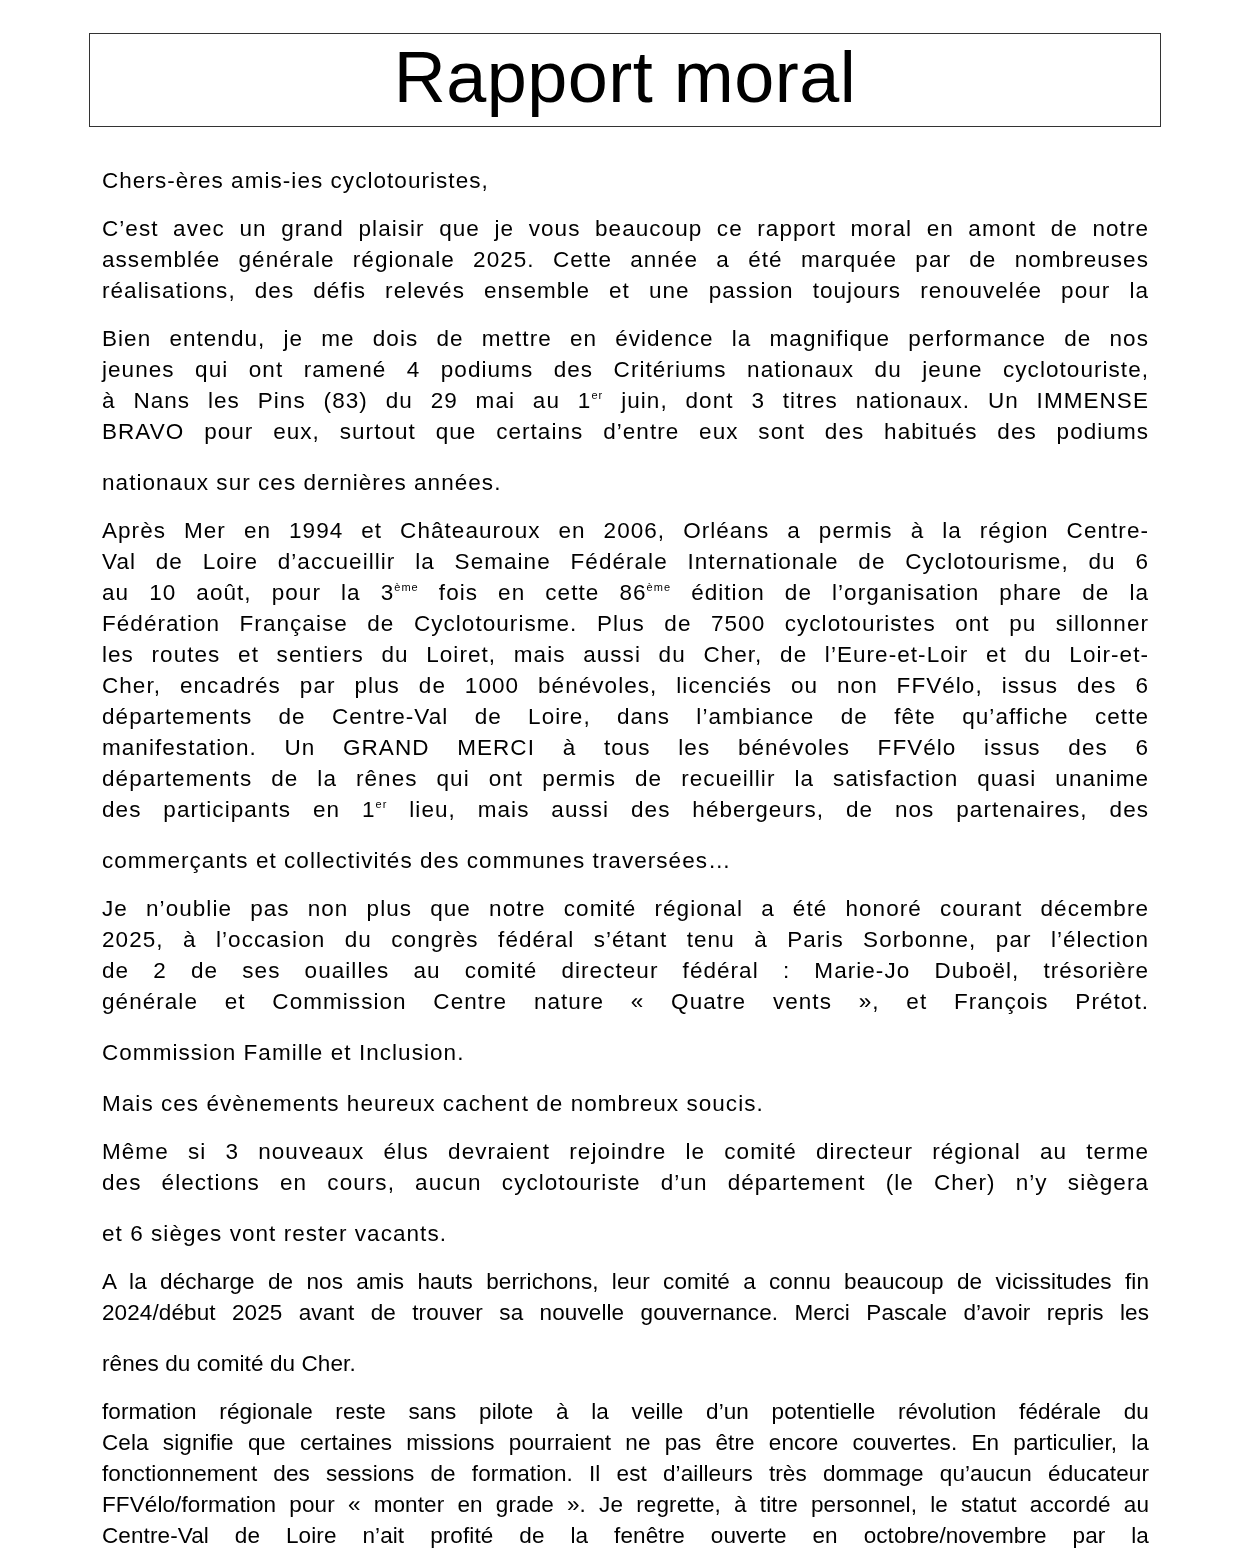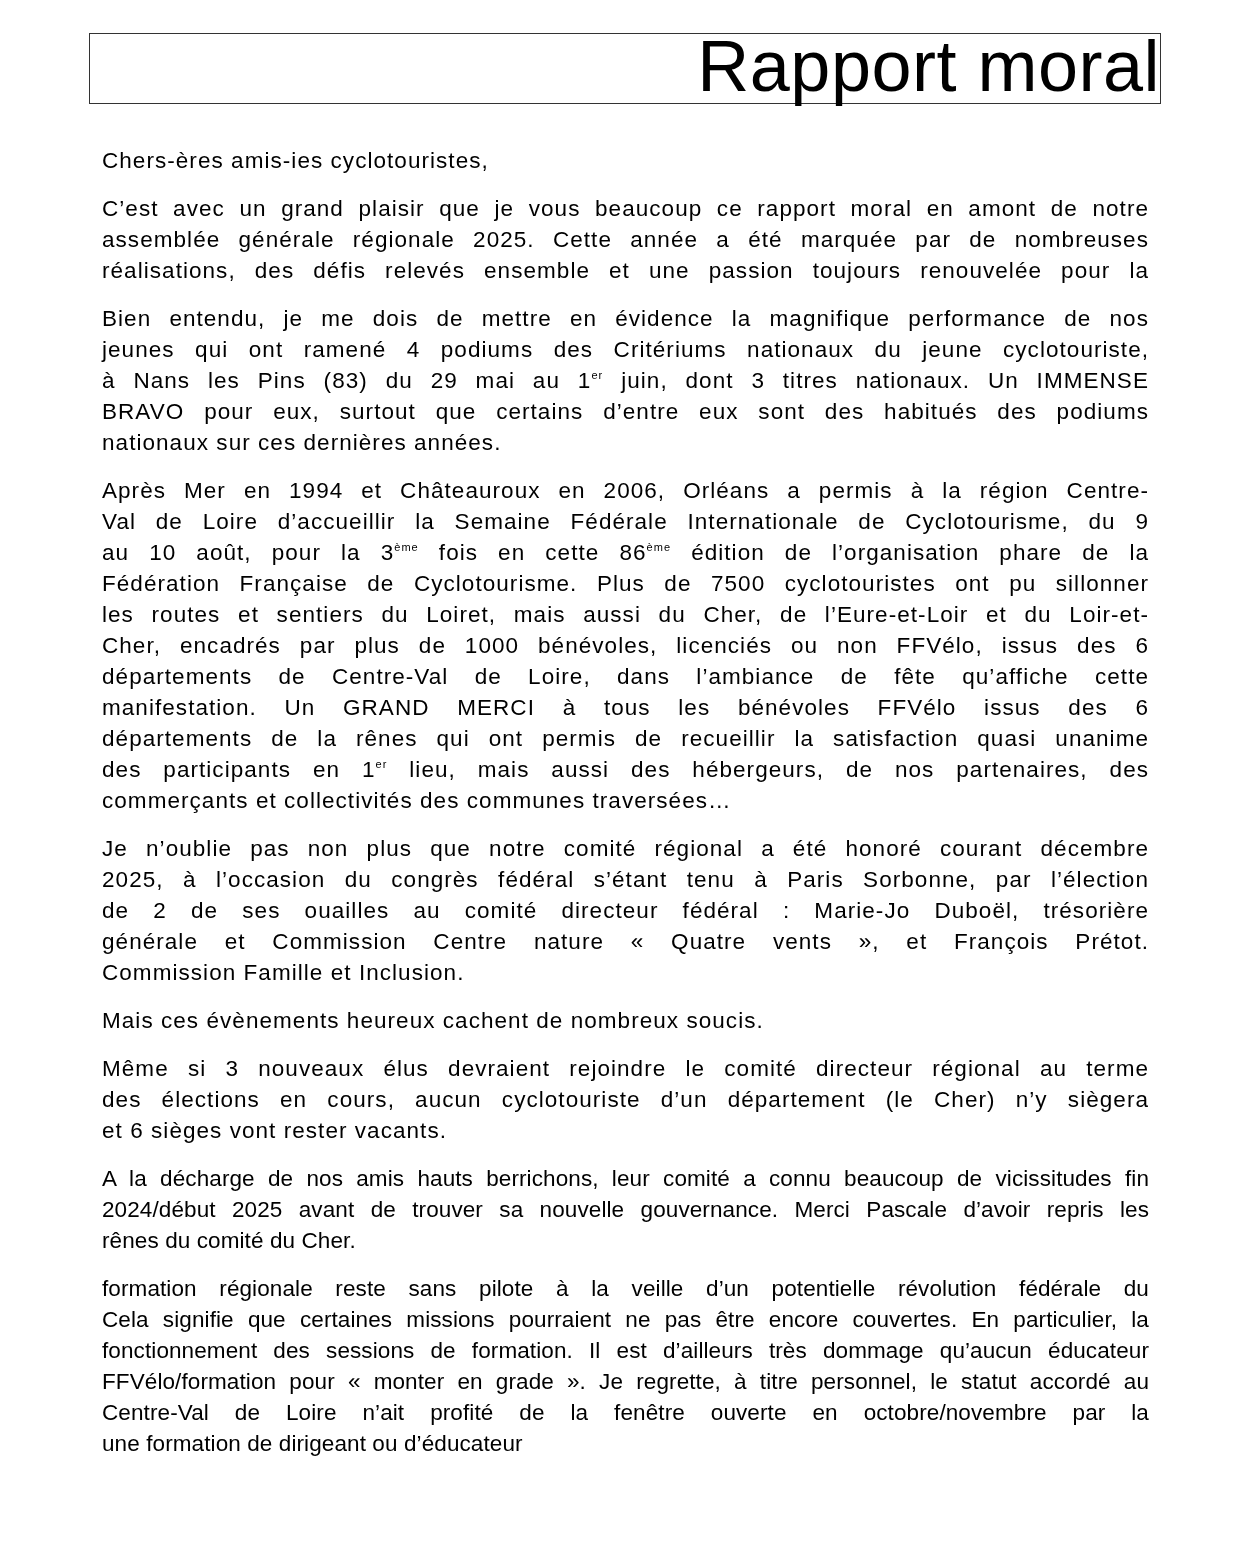--- a/index.html
+++ b/index.html
@@ -13,26 +13,26 @@
       position: relative;
       overflow: hidden;
       font-family: "Liberation Sans", sans-serif;
       color: #000000;
     }
     .title-box {
       position: absolute;
       left: 89px;
       top: 33px;
       width: 1072px;
-      height: 71px;
+      height: 94px;
       border: 1px solid #333333;
       box-sizing: border-box;
       display: flex;
       align-items: center;
-      justify-content: flex-end;
+      justify-content: center;
     }
     .title {
       font-size: 72px;
       line-height: 1;
       font-weight: normal;
       margin: 0;
       padding-bottom: 6px;
       letter-spacing: 0.5px;
     }
     .body {
@@ -51,20 +51,21 @@
     p.tight {
       letter-spacing: 0.1px;
     }
     .line {
       display: block;
       text-align: justify;
       text-align-last: justify;
     }
     .line.last {
       text-align-last: left;
+      margin-top: 20px;
     }
     sup {
       font-size: 11px;
       line-height: 0;
       vertical-align: 9px;
     }
   </style>
 </head>
 <body>
 
@@ -82,21 +83,21 @@
     </p>
   <p>
       <span class="line">Bien entendu, je me dois de mettre en évidence la magnifique performance de nos</span>
       <span class="line">jeunes qui ont ramené 4 podiums des Critériums nationaux du jeune cyclotouriste,</span>
       <span class="line">à Nans les Pins (83) du 29 mai au 1<sup>er</sup> juin, dont 3 titres nationaux. Un IMMENSE</span>
       <span class="line">BRAVO pour eux, surtout que certains d’entre eux sont des habitués des podiums</span>
       <span class="line last">nationaux sur ces dernières années.</span>
     </p>
   <p>
       <span class="line">Après Mer en 1994 et Châteauroux en 2006, Orléans a permis à la région Centre-</span>
-      <span class="line">Val de Loire d’accueillir la Semaine Fédérale Internationale de Cyclotourisme, du 9</span>
+      <span class="line">Val de Loire d’accueillir la Semaine Fédérale Internationale de Cyclotourisme, du 6</span>
       <span class="line">au 10 août, pour la 3<sup>ème</sup> fois en cette 86<sup>ème</sup> édition de l’organisation phare de la</span>
       <span class="line">Fédération Française de Cyclotourisme. Plus de 7500 cyclotouristes ont pu sillonner</span>
       <span class="line">les routes et sentiers du Loiret, mais aussi du Cher, de l’Eure-et-Loir et du Loir-et-</span>
       <span class="line">Cher, encadrés par plus de 1000 bénévoles, licenciés ou non FFVélo, issus des 6</span>
       <span class="line">départements de Centre-Val de Loire, dans l’ambiance de fête qu’affiche cette</span>
       <span class="line">manifestation. Un GRAND MERCI à tous les bénévoles FFVélo issus des 6</span>
       <span class="line">départements de la rênes qui ont permis de recueillir la satisfaction quasi unanime</span>
       <span class="line">des participants en 1<sup>er</sup> lieu, mais aussi des hébergeurs, de nos partenaires, des</span>
       <span class="line last">commerçants et collectivités des communes traversées…</span>
     </p>

